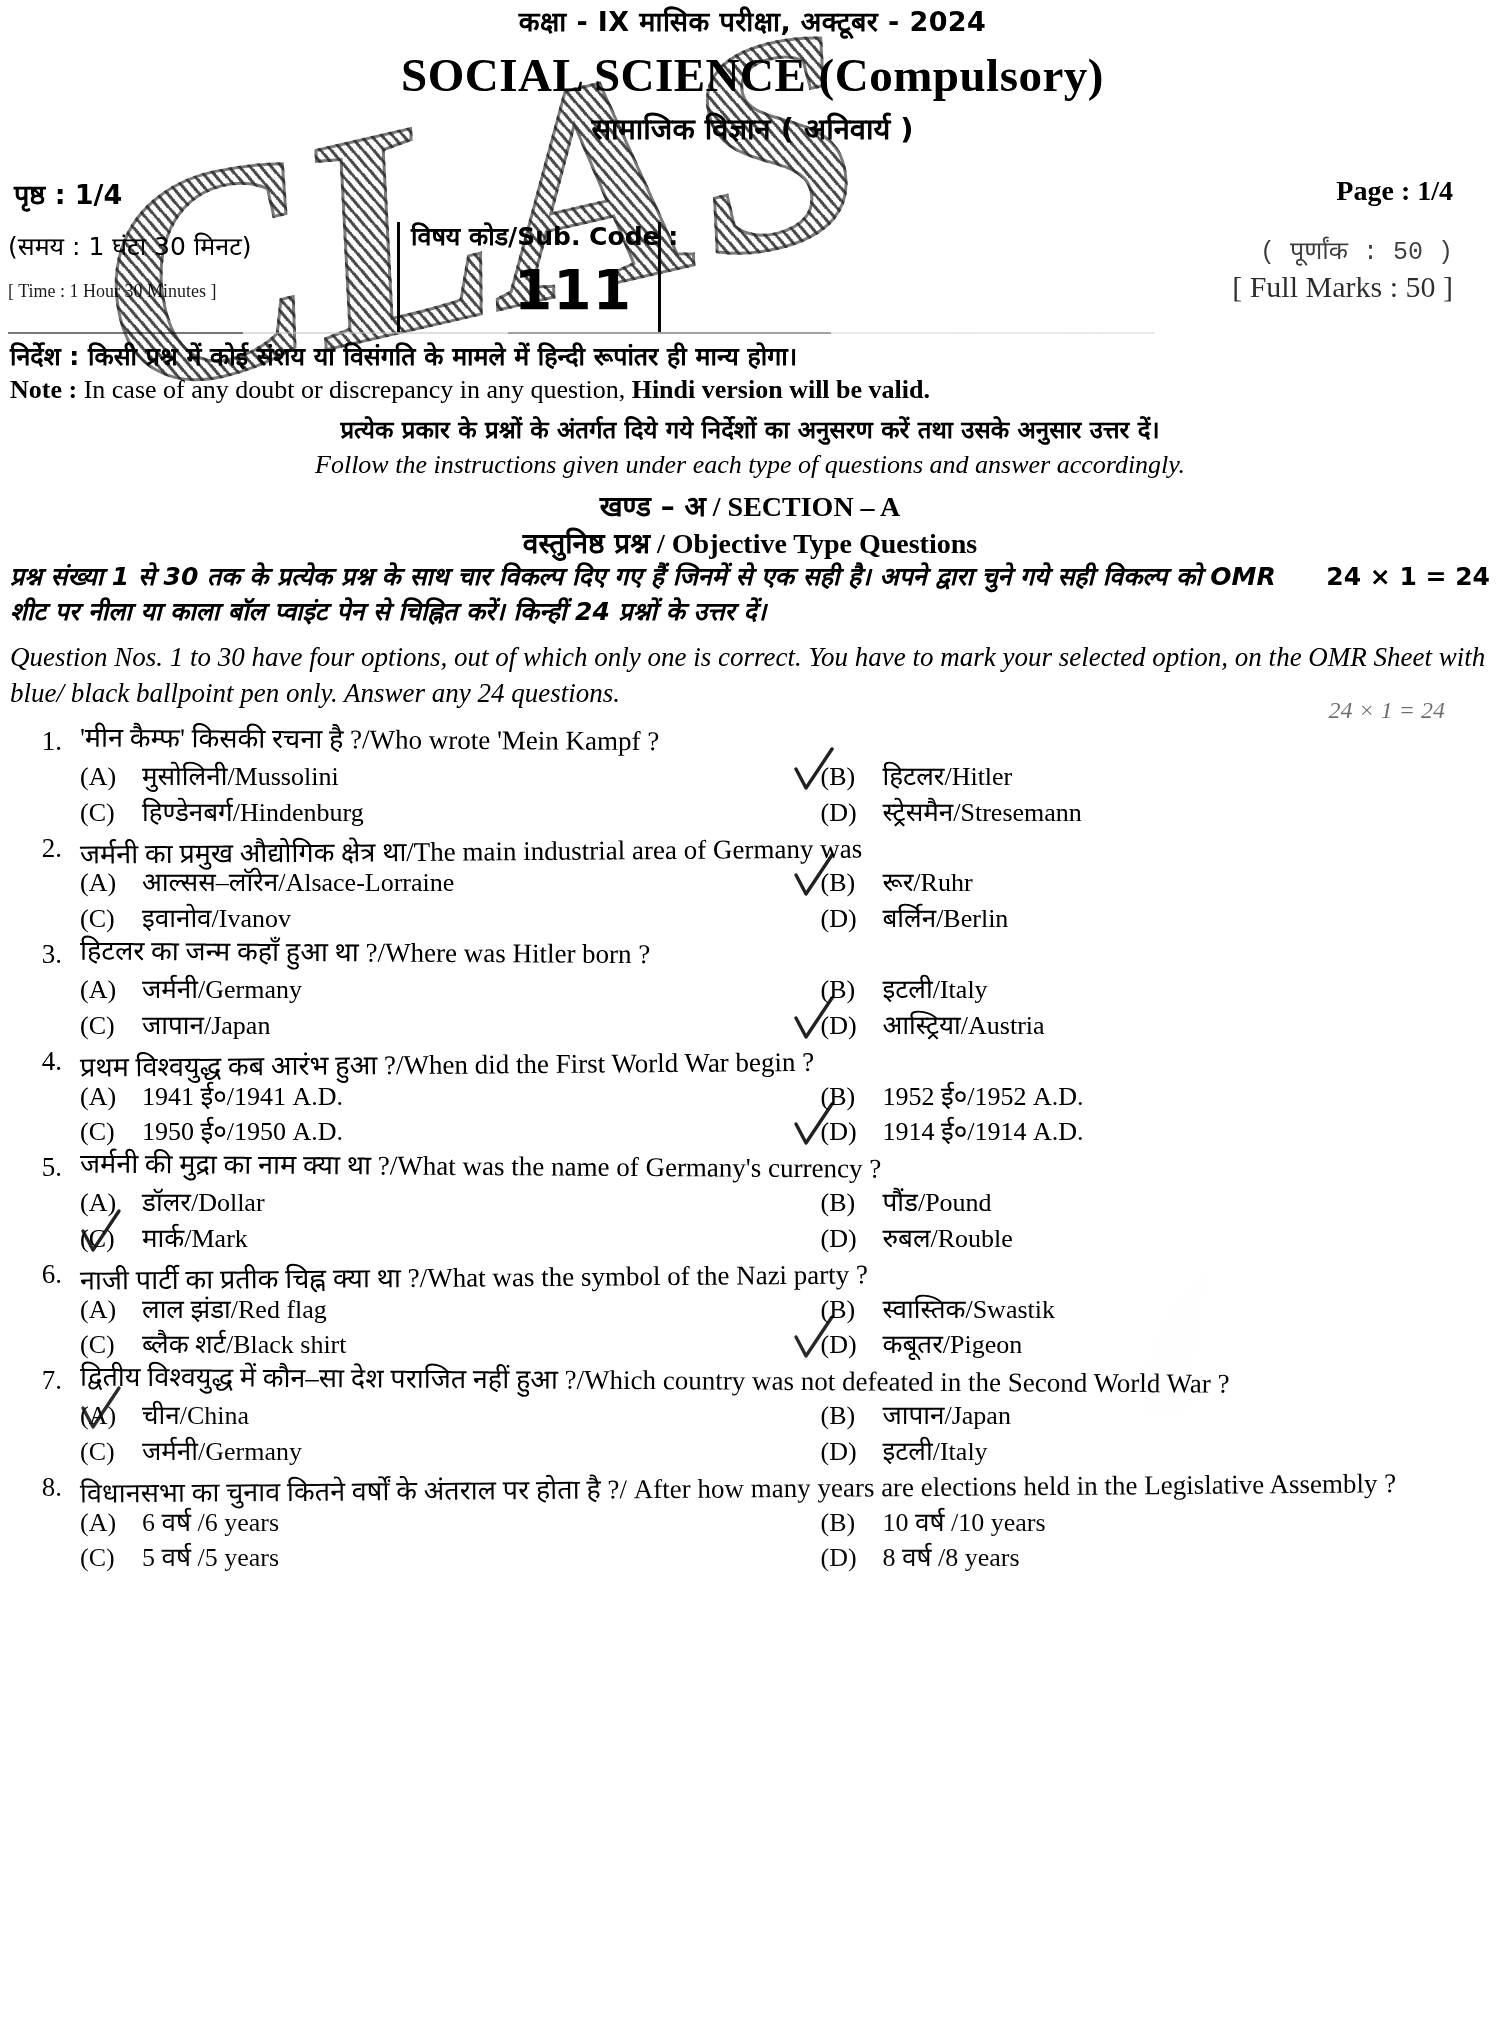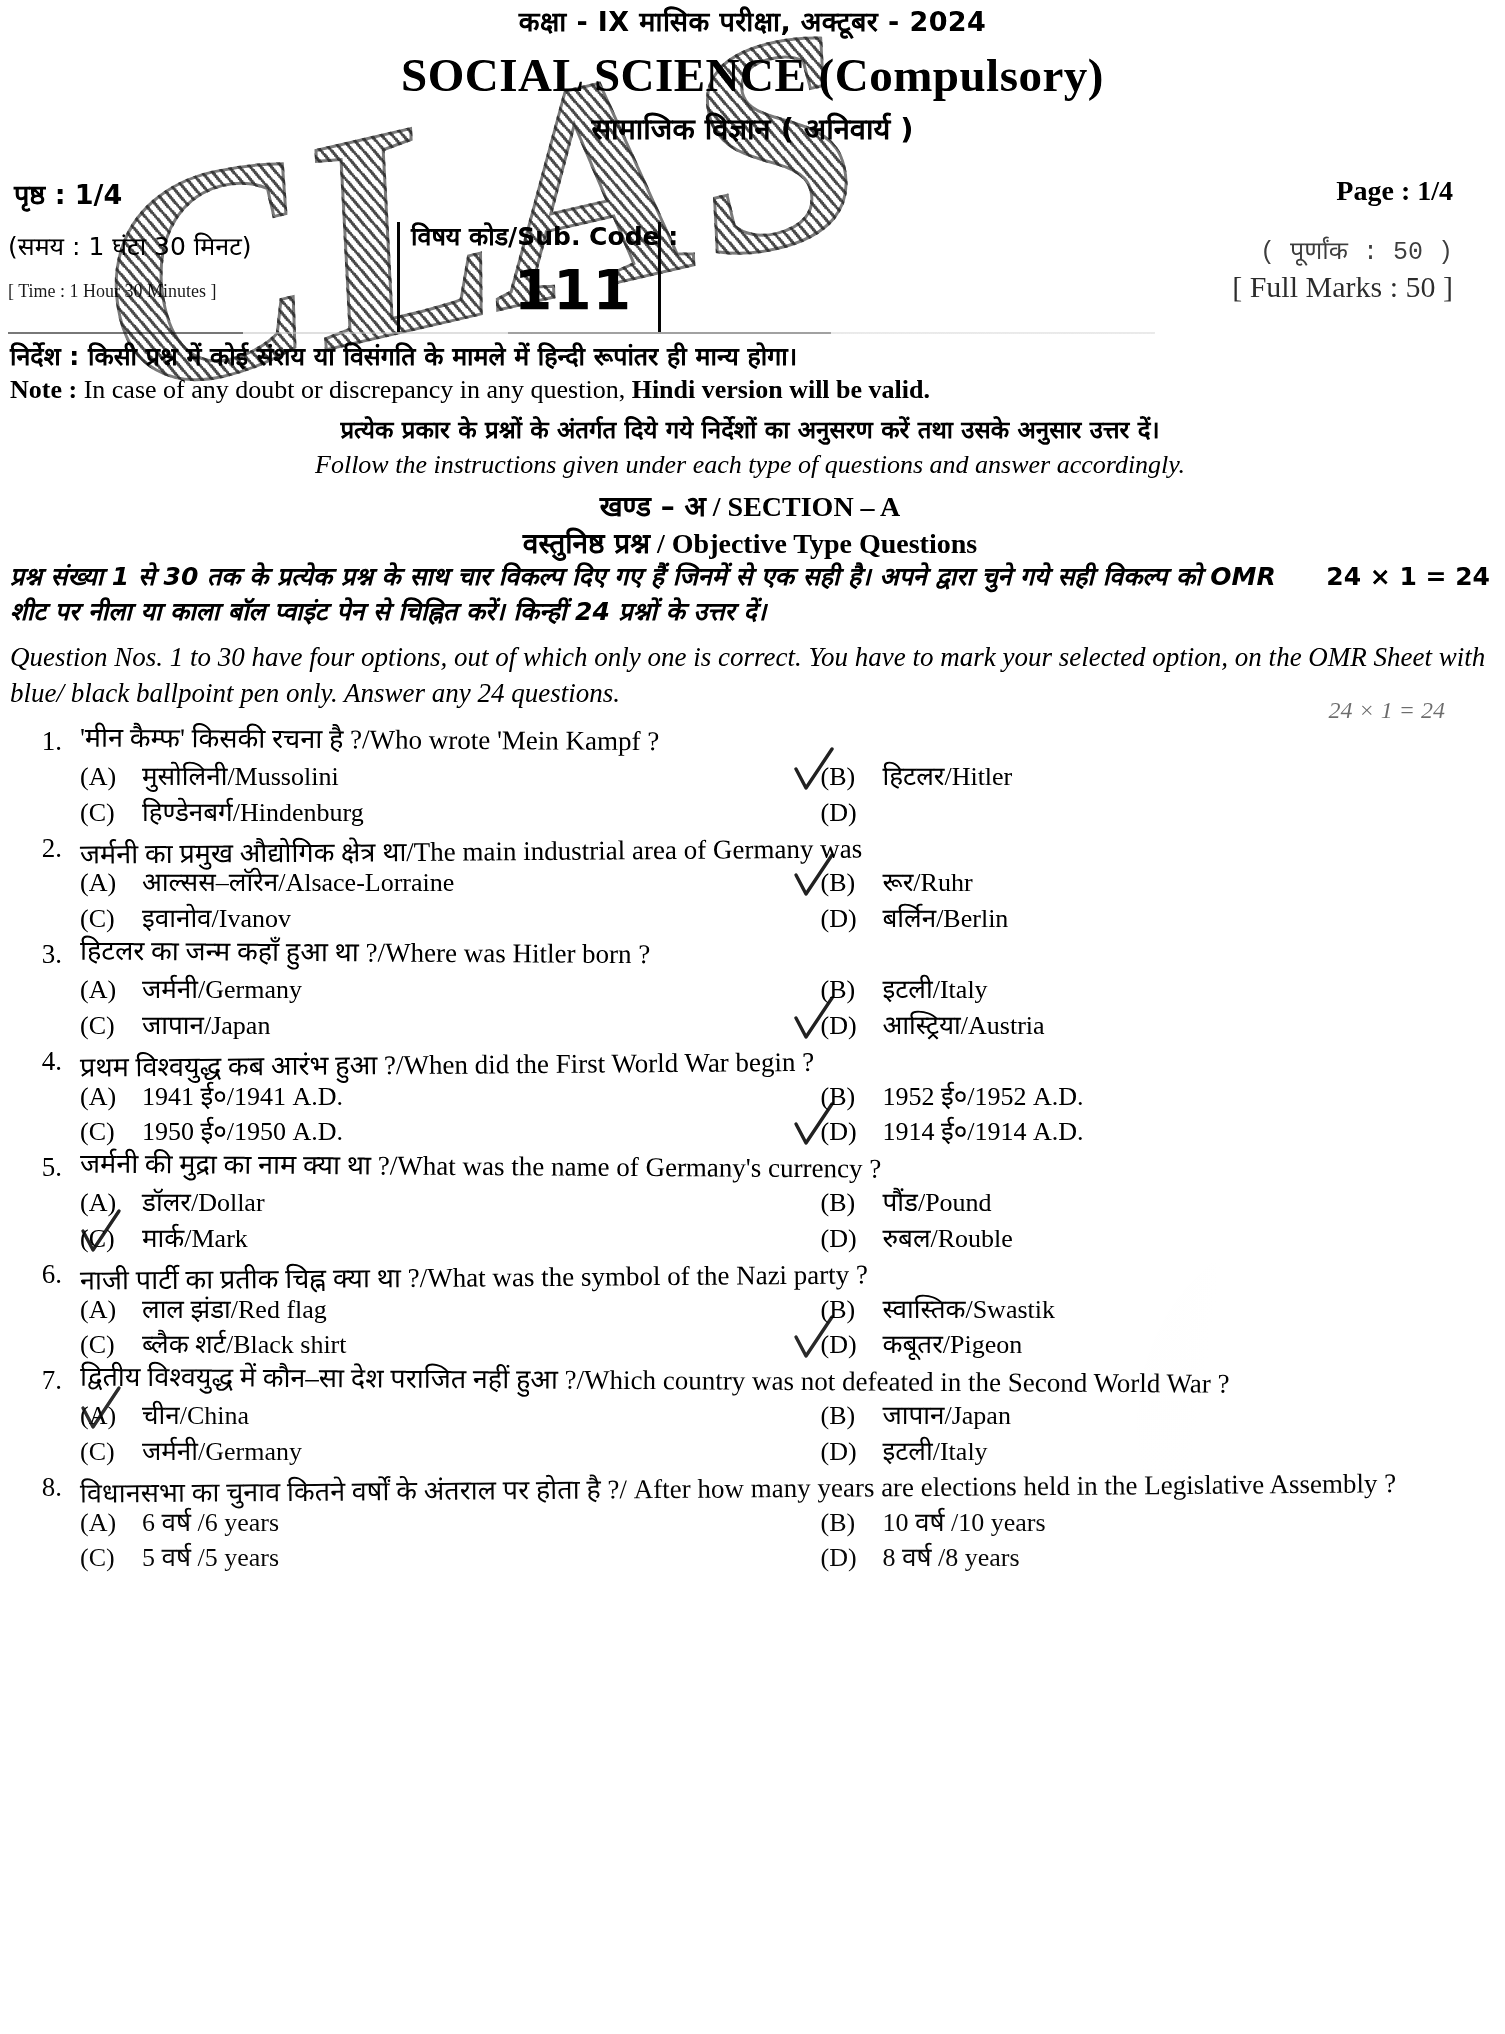--- a/index.html
+++ b/index.html
@@ -193,20 +193,21 @@
                   <path d="M9 26 L19 45 L45 6"></path>
                 </svg></span></span>
             <span class="txt">हिटलर/Hitler</span>
           </div>
           <div class="opt">
             <span class="tag">(C)</span>
             <span class="txt">हिण्डेनबर्ग/Hindenburg</span>
           </div>
           <div class="opt right">
             <span class="tag">(D)</span>
+            <span class="txt">स्ट्रेसमैन/Stresemann</span>
           </div>
         </div>
       </div>
       <div class="q">
         <div class="q-head">
           <div class="q-num">2.</div>
           <div class="q-text skew-a">जर्मनी का प्रमुख औद्योगिक क्षेत्र था/The main industrial area of Germany was</div>
         </div>
         <div class="opts">
           <div class="opt">

